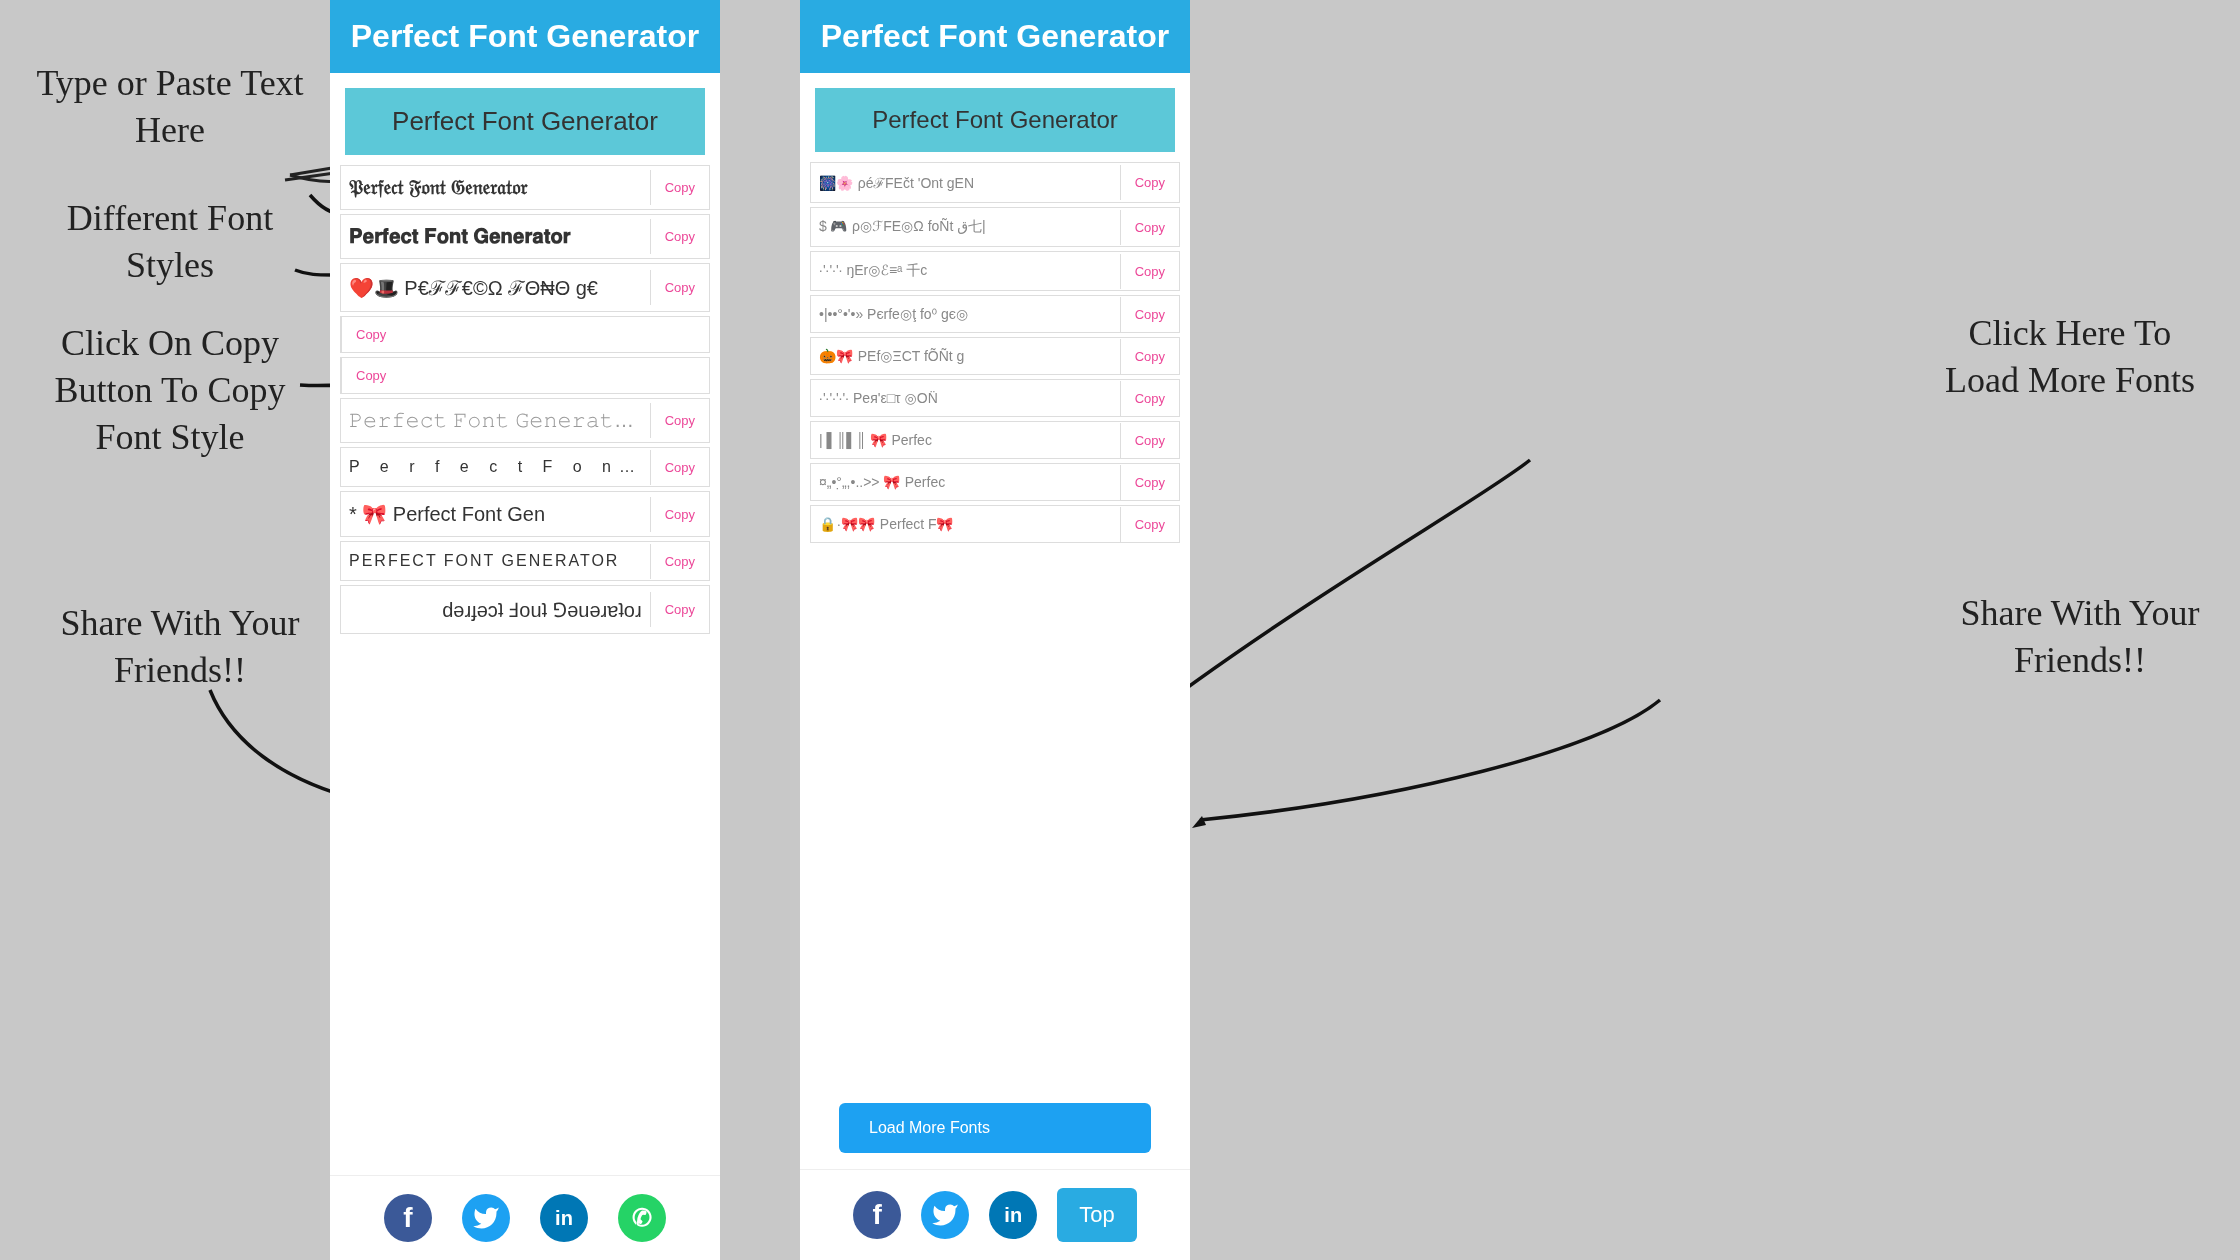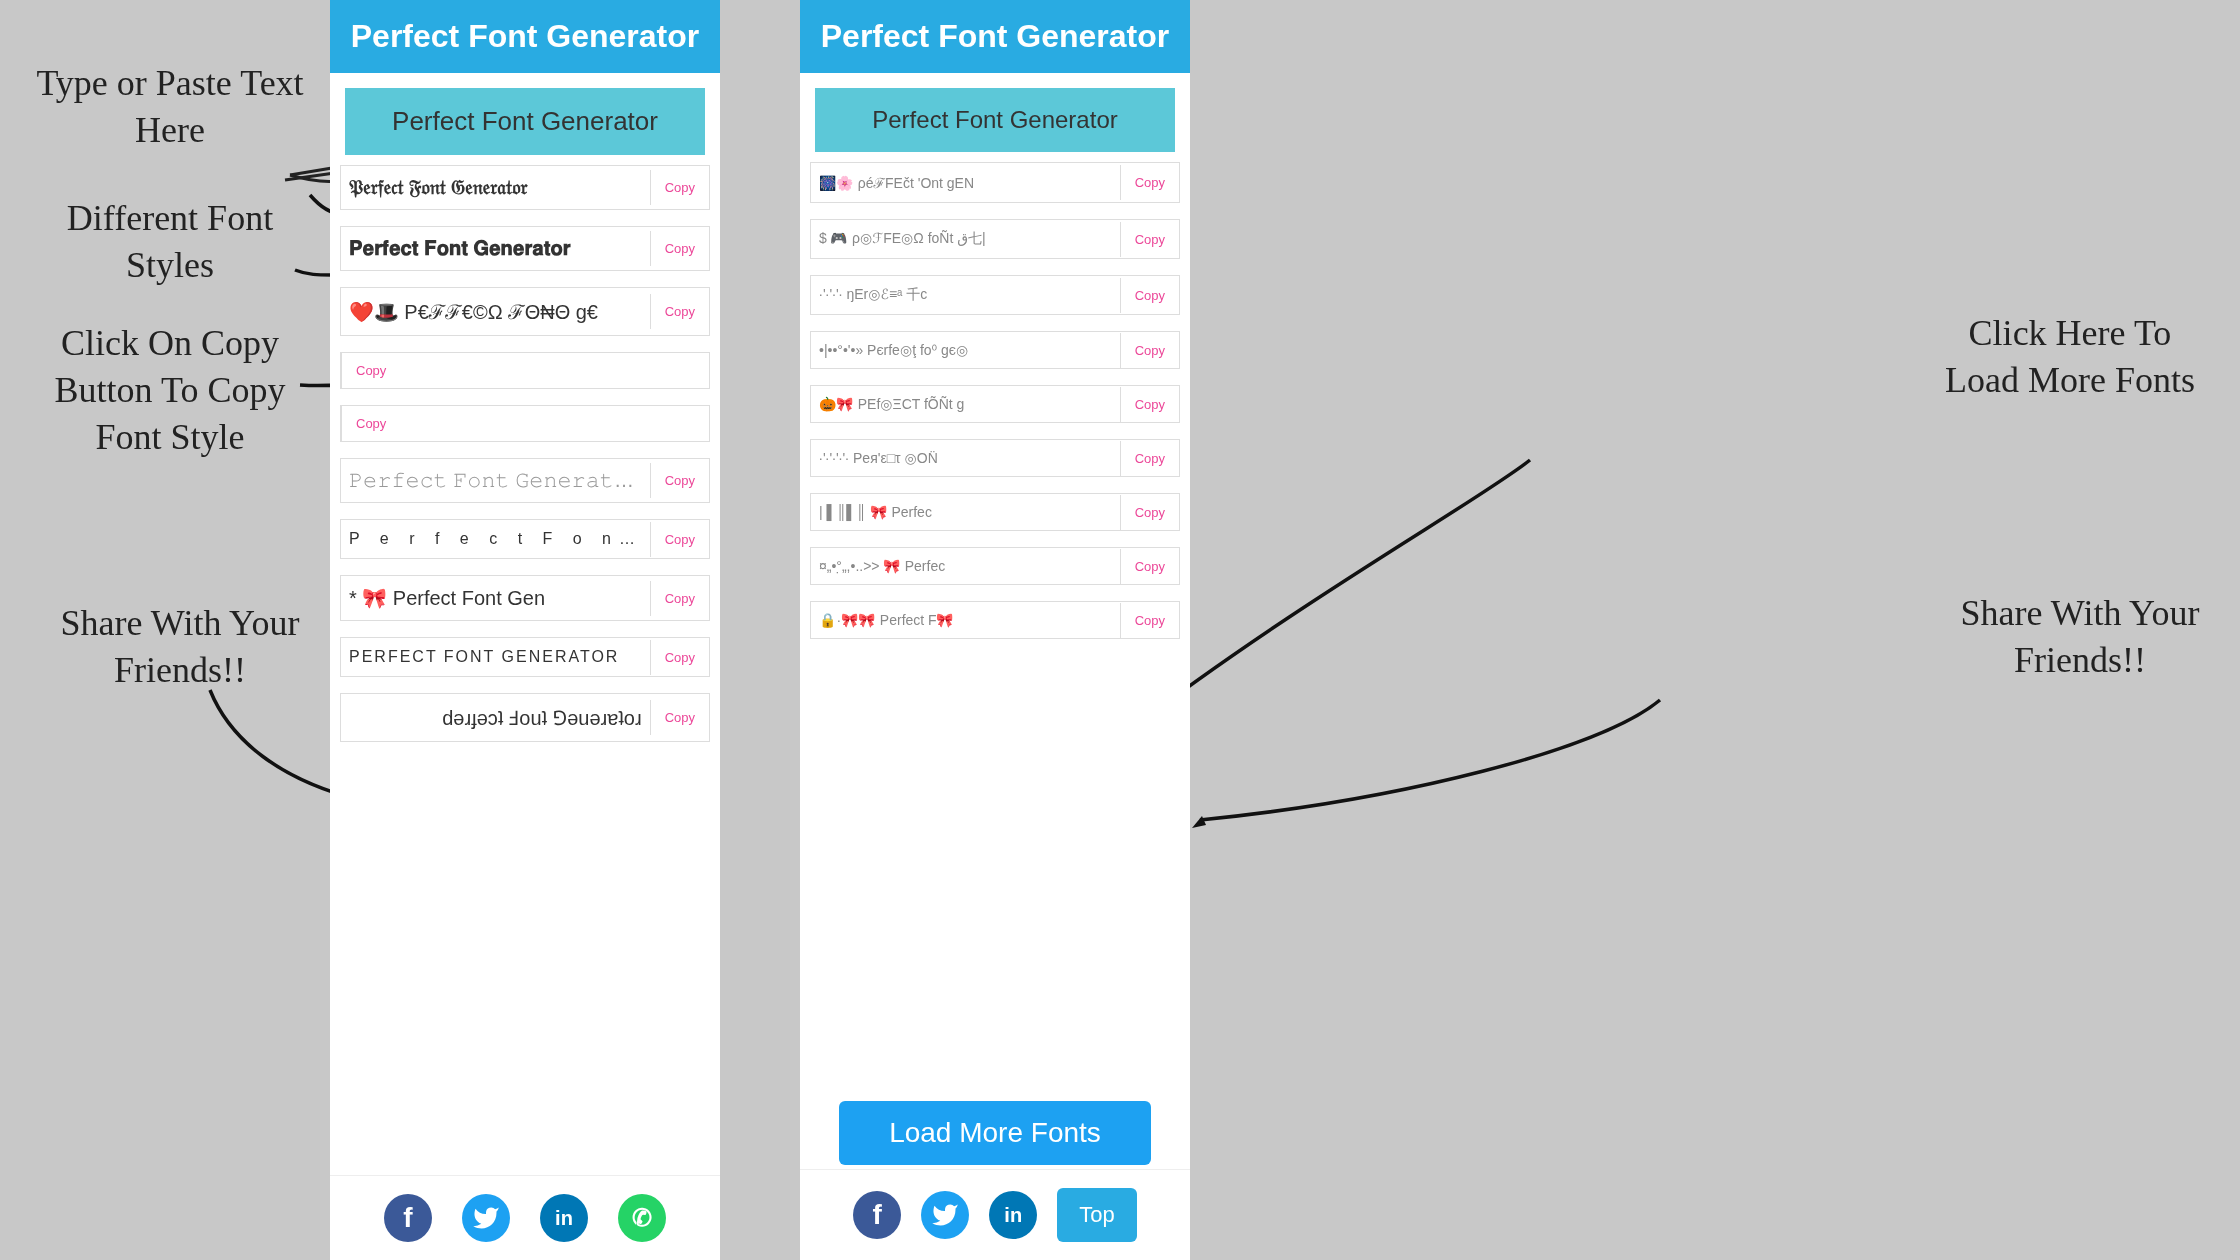--- a/index.html
+++ b/index.html
@@ -68,21 +68,21 @@
       flex-direction: column;
       gap: 0;
       padding: 0 10px;
       flex: 1;
     }
 
     .font-row {
       display: flex;
       align-items: center;
       border: 1px solid #ddd;
-      margin-bottom: 16px;
+      margin-bottom: 4px;
       background: white;
     }
 
     .font-text {
       flex: 1;
       padding: 10px 8px;
       font-size: 20px;
       color: #333;
       overflow: hidden;
       white-space: nowrap;
@@ -125,26 +125,26 @@
     .tw { background: #1da1f2; }
     .li { background: #0077b5; }
     .wa { background: #25d366; }
 
     .load-more-btn {
       background: #1da1f2;
       color: white;
       border: none;
       border-radius: 6px;
       padding: 16px 30px;
-      font-size: 28px;
+      font-size: 16px;
       cursor: pointer;
-      margin: 4px auto;
+      margin: 16px auto;
       display: block;
       width: 80%;
-      text-align: center;
+      text-align: left;
     }
 
     .top-btn {
       background: #29abe2;
       color: white;
       border: none;
       border-radius: 6px;
       padding: 14px 22px;
       font-size: 22px;
       cursor: pointer;

